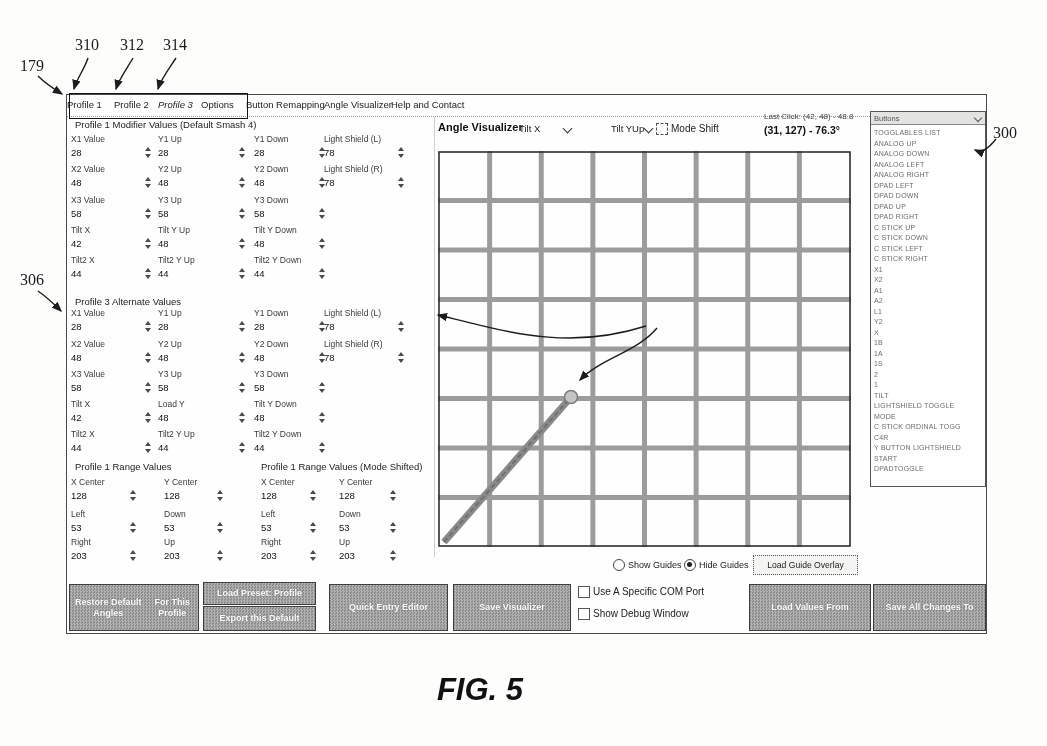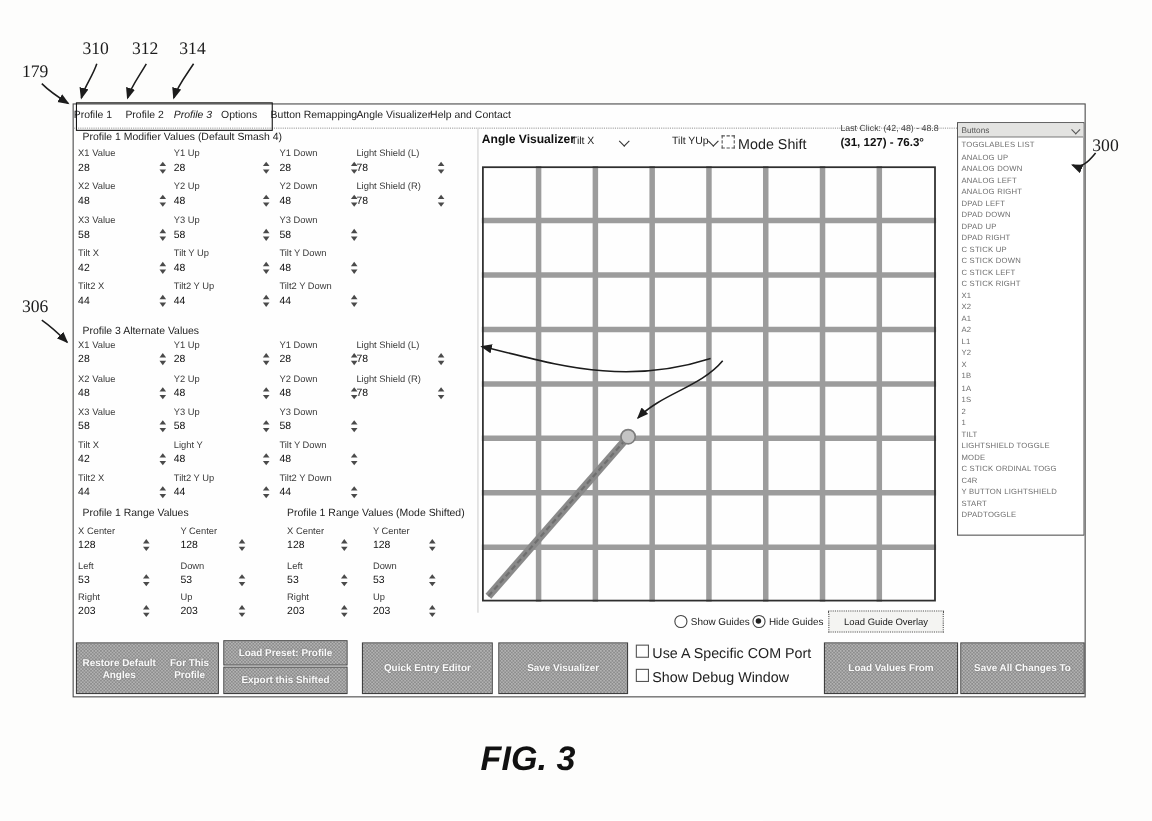--- a/index.html
+++ b/index.html
@@ -19,21 +19,21 @@
   .spin{position:absolute;width:9px;height:13px;}
   .spin i{position:absolute;left:1px;width:0;height:0;border-left:3.5px solid transparent;border-right:3.5px solid transparent;}
   .spin .up{top:1px;border-bottom:4px solid #4a4a4a;}
   .spin .dn{bottom:1px;border-top:4px solid #4a4a4a;}
   
   .vis-title{position:absolute;font-size:11px;font-weight:bold;color:#111;white-space:nowrap;}
   .dd-text{position:absolute;font-size:9.5px;color:#222;white-space:nowrap;}
   .caret{position:absolute;width:6px;height:6px;border-right:1.4px solid #333;border-bottom:1.4px solid #333;transform:rotate(45deg);}
   .cbox{position:absolute;width:10px;height:10px;border:1.2px dashed #555;background:#fff;}
   .cbox2{position:absolute;width:10px;height:10px;border:1.2px solid #555;background:#fff;}
-  .cb-label{position:absolute;font-size:13px;color:#222;white-space:nowrap;}
+  .cb-label{position:absolute;font-size:10px;color:#222;white-space:nowrap;}
   .lastclick1{position:absolute;font-size:8px;color:#444;white-space:nowrap;}
   .lastclick2{position:absolute;font-size:10.5px;font-weight:bold;color:#111;white-space:nowrap;}
   
   .radio{position:absolute;width:10px;height:10px;border:1.2px solid #444;border-radius:50%;background:#fff;}
   .radio.sel::after{content:"";position:absolute;left:2px;top:2px;width:5px;height:5px;border-radius:50%;background:#222;}
   .rad-label{position:absolute;font-size:9px;color:#222;white-space:nowrap;}
   .overlay-btn{position:absolute;border:1.2px dotted #555;background:#f4f4f2;font-size:8.6px;color:#222;
                display:flex;align-items:center;justify-content:center;white-space:nowrap;}
   
   .gbtn{position:absolute;border:1.4px solid #3f3f3f;color:#fafafa;font-size:9px;font-weight:bold;
@@ -267,21 +267,21 @@
         <span class="spin" style="left: 251px; top: 286px;">
           <i class="up"></i>
           <i class="dn"></i>
         </span>
         <span class="lbl" style="left: 4px; top: 304px;">Tilt X</span>
         <span class="val" style="left: 4px; top: 317px;">42</span>
         <span class="spin" style="left: 77px; top: 316px;">
           <i class="up"></i>
           <i class="dn"></i>
         </span>
-        <span class="lbl" style="left: 91px; top: 304px;">Light Y</span>
+        <span class="lbl" style="left: 91px; top: 304px;">Load Y</span>
         <span class="val" style="left: 91px; top: 317px;">48</span>
         <span class="spin" style="left: 171px; top: 316px;">
           <i class="up"></i>
           <i class="dn"></i>
         </span>
         <span class="lbl" style="left: 187px; top: 304px;">Tilt Y Down</span>
         <span class="val" style="left: 187px; top: 317px;">48</span>
         <span class="spin" style="left: 251px; top: 316px;">
           <i class="up"></i>
           <i class="dn"></i>
@@ -420,21 +420,21 @@
     <div id="footer">
         <div class="gbtn" style="left: 2px; top: 489px; width: 128px; height: 45px;">
           <span>Restore Default Angles</span>
           <br>
           <span>For This Profile</span>
         </div>
         <div class="gbtn" style="left: 136px; top: 487px; width: 111px; height: 21px;">
           <span>Load Preset: Profile</span>
         </div>
         <div class="gbtn" style="left: 136px; top: 511px; width: 111px; height: 23px;">
-          <span>Export this Shifted</span>
+          <span>Export this Default</span>
         </div>
         <div class="gbtn" style="left: 262px; top: 489px; width: 117px; height: 45px;">
           <span>Quick Entry Editor</span>
         </div>
         <div class="gbtn" style="left: 386px; top: 489px; width: 116px; height: 45px;">
           <span>Save Visualizer</span>
         </div>
         <div class="gbtn" style="left: 682px; top: 489px; width: 120px; height: 45px;">
           <span>Load Values From</span>
         </div>
@@ -481,14 +481,14 @@
           <div>MODE</div>
           <div>C STICK ORDINAL TOGG</div>
           <div>C4R</div>
           <div>Y BUTTON LIGHTSHIELD</div>
           <div>START</div>
           <div>DPADTOGGLE</div>
         </div>
     </div>
   </div>
 
-  <div class="caption">FIG. 3</div>
+  <div class="caption">FIG. 5</div>
 </div>
 
 </body></html>

